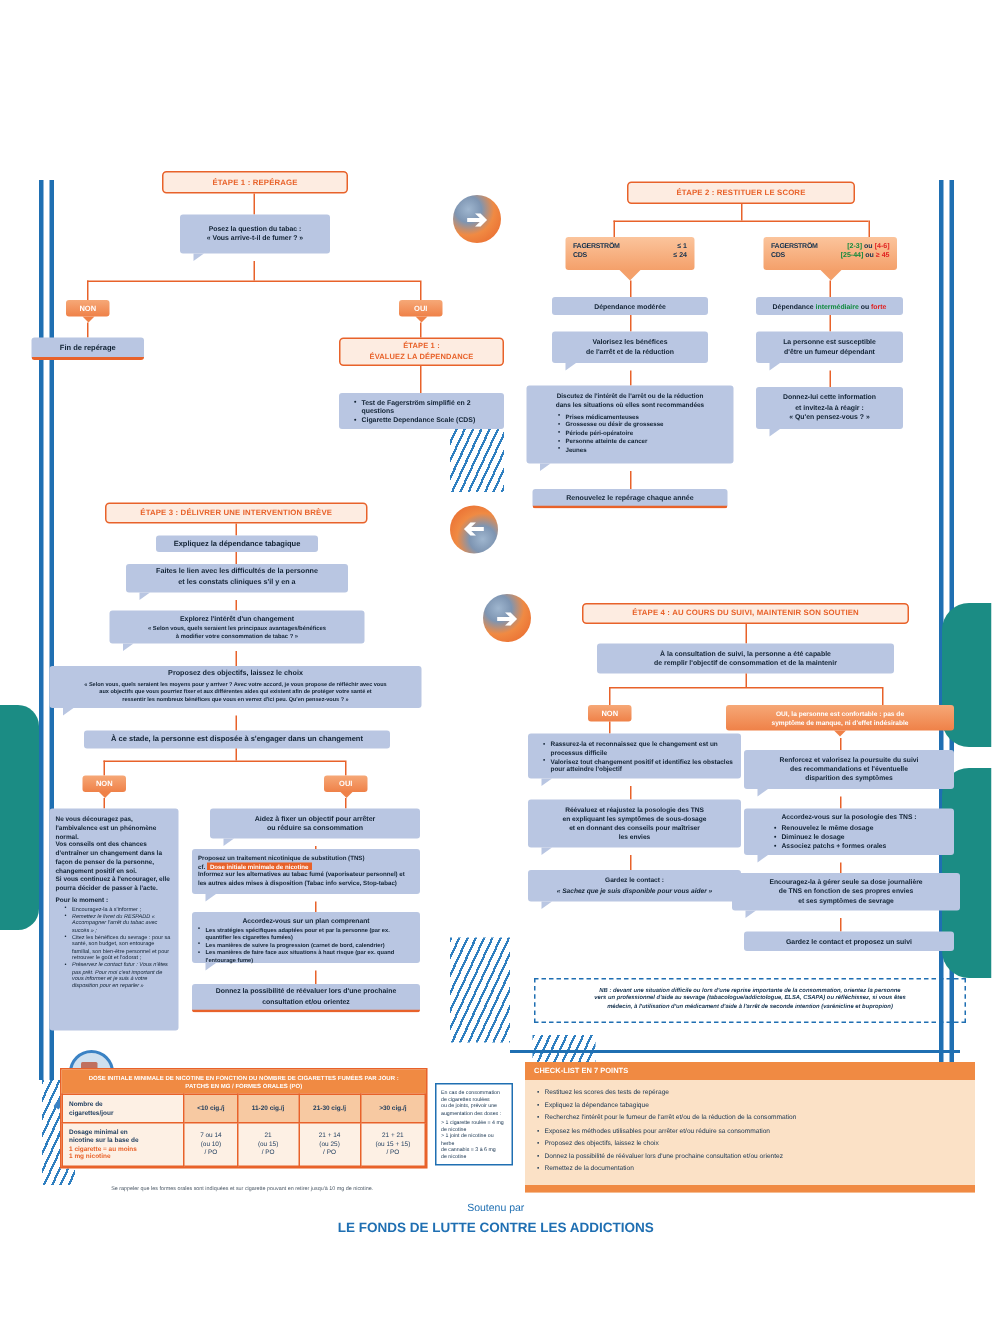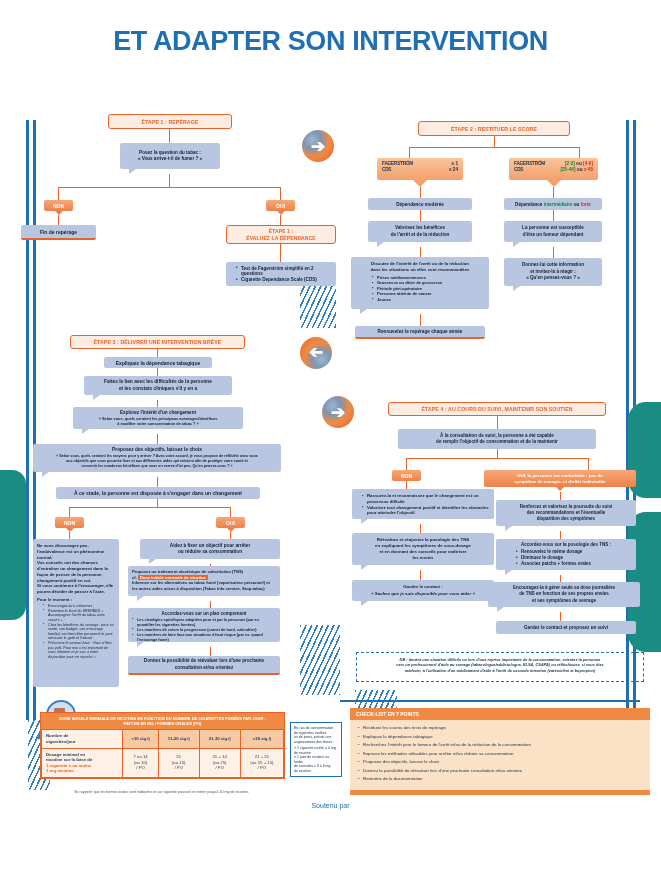--- a/index.html
+++ b/index.html
@@ -154,21 +154,20 @@
 <div class="teal-blob teal-1"></div>
 <div class="teal-blob teal-2"></div>
 <div class="teal-blob teal-3"></div>
 <div class="hatch" style="left:300px;top:270px;width:36px;height:58px;"></div>
 <div class="hatch" style="left:300px;top:625px;width:40px;height:70px;"></div>
 <div class="hatch" style="left:28px;top:720px;width:22px;height:70px;"></div>
 <div class="hatch" style="left:355px;top:690px;width:42px;height:18px;"></div>
 <div class="lnb" style="left:340px;top:700px;width:300px;height:2px;"></div>
 
 <div class="title">
-  <div>ET ADAPTER SON INTERVENTION</div>
 </div>
 
 <div class="step-head" style="left:108px;top:114px;width:124px;height:15px;font-size:5.2px;">ÉTAPE 1 : REPÉRAGE</div>
 <div class="ln lnv" style="left:169px;top:129px;height:14px;"></div>
 
 <div class="bubble" style="left:120px;top:143px;width:100px;height:26px;font-size:4.6px;font-weight:bold;line-height:1.4;">
   <div>Posez la question du tabac :</div>
   <div>« Vous arrive-t-il de fumer ? »</div>
 </div>
 <div class="ln lnv" style="left:169px;top:174px;height:13px;"></div>
@@ -512,20 +511,21 @@
     <li>Exposez les méthodes utilisables pour arrêter et/ou réduire sa consommation</li>
     <li>Proposez des objectifs, laissez le choix</li>
     <li>Donnez la possibilité de réévaluer lors d'une prochaine consultation et/ou orientez</li>
     <li>Remettez de la documentation</li>
   </ul>
   <div class="check-foot"></div>
 </div>
 
 <div class="soutien">
   <div>Soutenu par</div>
+  <div class="big">LE FONDS DE LUTTE CONTRE LES ADDICTIONS</div>
 </div>
 
 <div class="logos">
   
 
   
 
   
 
   

